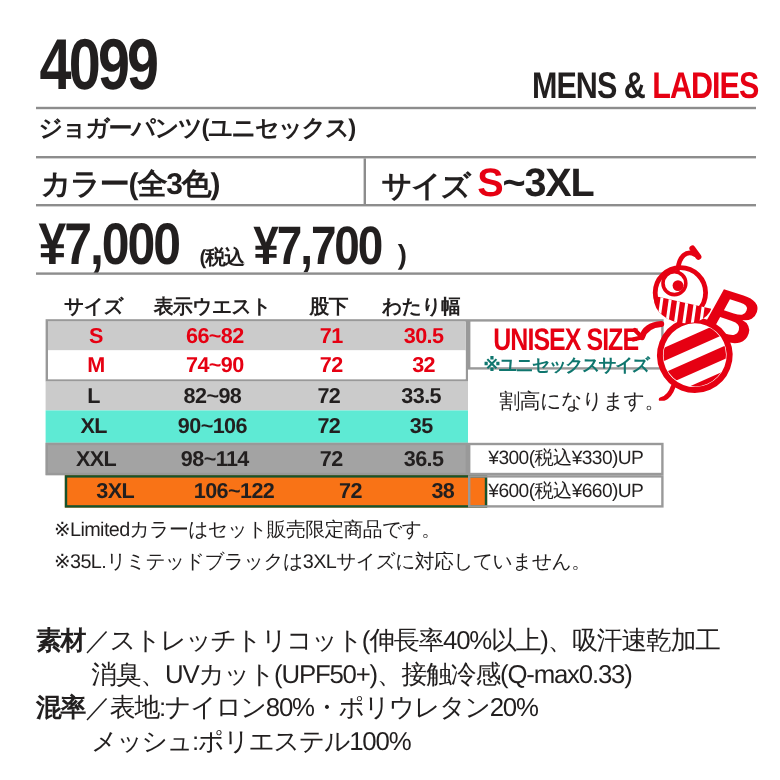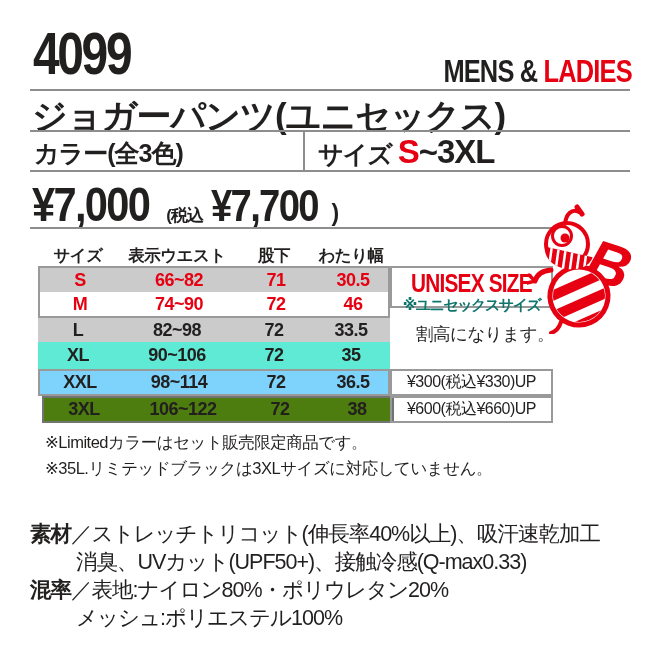--- a/index.html
+++ b/index.html
@@ -16,21 +16,21 @@
   .rule { position:absolute; left:30px; width:600px; height:2px; background:#8d8d8d; }
   #rule1 { top:89px; }
   #rule2 { top:130px; }
   #rule3 { top:170px; }
   #rule4 { top:227px; width:526px; }
 
   #model { position:absolute; left:33px; top:24px; font-size:60px; font-weight:bold; line-height:1; }
   #model .cond { letter-spacing:-3px; }
   #gender { position:absolute; right:18px; top:56px; font-size:31px; font-weight:bold; line-height:1; white-space:nowrap; }
 
-  #product-name { position:absolute; left:32px; top:93px; font-size:35px; font-weight:bold; letter-spacing:-1px; }
+  #product-name { position:absolute; left:32px; top:93px; font-size:20px; font-weight:bold; letter-spacing:-1px; }
 
   #color-label { position:absolute; left:34px; top:137px; font-size:25px; font-weight:bold; letter-spacing:-1px; }
   #vdivider { position:absolute; left:303px; top:132px; width:2px; height:38px; background:#8d8d8d; }
   #size-row { position:absolute; left:318px; top:133px; white-space:nowrap; }
   #size-row .lbl { font-size:25px; font-weight:bold; vertical-align:baseline; letter-spacing:-1px; }
   #size-row .val { font-size:33px; font-weight:bold; vertical-align:baseline; letter-spacing:-1px; }
 
   #price { position:absolute; left:32px; top:176px; white-space:nowrap; }
   #price .main { font-size:49px; font-weight:bold; display:inline-block; transform:scale(0.85,1); transform-origin:left center; letter-spacing:-2px; }
   #price .tax-open { font-size:17px; font-weight:bold; margin-left:-8px; letter-spacing:-1px; }
@@ -41,22 +41,22 @@
   #size-table { position:absolute; left:38px; top:245px; width:352px; height:178px; }
   .trow { display:grid; grid-template-columns:80px 118px 76px 78px; align-items:center; justify-items:center; height:100%; }
   .trow span { font-size:18px; font-weight:bold; letter-spacing:-0.5px; }
   #thead { position:absolute; left:0; top:0; width:352px; height:21px; }
   #thead span { font-size:16.5px; }
   .group-sm { position:absolute; left:0; top:21px; width:352px; height:52px; border:2px solid #999; }
   .r-s { height:24px; background:#cbcbcb; color:#e60012; }
   .r-m { height:24px; background:#ffffff; color:#e60012; }
   .r-l { position:absolute; left:0; top:73px; width:352px; height:24px; background:#cbcbcb; }
   .r-xl { position:absolute; left:0; top:97px; width:352px; height:27px; background:#5eead4; }
-  .r-xxl { position:absolute; left:0; top:124px; width:352px; height:27px; background:#7dd3fc; border:2px solid #999; }
-  .r-3xl { position:absolute; left:4px; top:151px; width:352px; height:27px; background:#4d7c0f; border:2px solid #737373; }
+  .r-xxl { position:absolute; left:0; top:124px; width:352px; height:27px; background:#a3a3a3; border:2px solid #999; }
+  .r-3xl { position:absolute; left:16px; top:151px; width:352px; height:27px; background:#f97316; border:2px solid #14532d; }
 
   
   #unisex-box { position:absolute; left:390px; top:266px; width:163px; height:42px; border:2px solid #999; text-align:center; padding-top:2px; }
   #unisex-box .title { font-size:26px; font-weight:bold; color:#e60012; line-height:26px; display:block; }
   #unisex-box .title .cond-c { letter-spacing:-1px; }
   #unisex-box .sub { font-size:15px; font-weight:bold; color:#0f766e; letter-spacing:-1.5px; display:block; line-height:18px; }
   #surcharge-note { position:absolute; left:398px; top:323px; font-size:17.5px; line-height:23px; letter-spacing:-0.5px; }
   #surcharge-note .l2 { padding-left:18px; }
   .up-box { position:absolute; left:390px; width:163px; height:27px; border:2px solid #999; display:flex; align-items:center; justify-content:center; font-size:16px; letter-spacing:-0.5px; white-space:nowrap; }
   #up-xxl { top:124px; }
@@ -115,21 +115,21 @@
       <div class="trow r-s">
         <span>S</span>
         <span>66~82</span>
         <span>71</span>
         <span>30.5</span>
       </div>
       <div class="trow r-m">
         <span>M</span>
         <span>74~90</span>
         <span>72</span>
-        <span>46</span>
+        <span>32</span>
       </div>
     </div>
     <div class="trow r-l">
       <span>L</span>
       <span>82~98</span>
       <span>72</span>
       <span>33.5</span>
     </div>
     <div class="trow r-xl">
       <span>XL</span>

